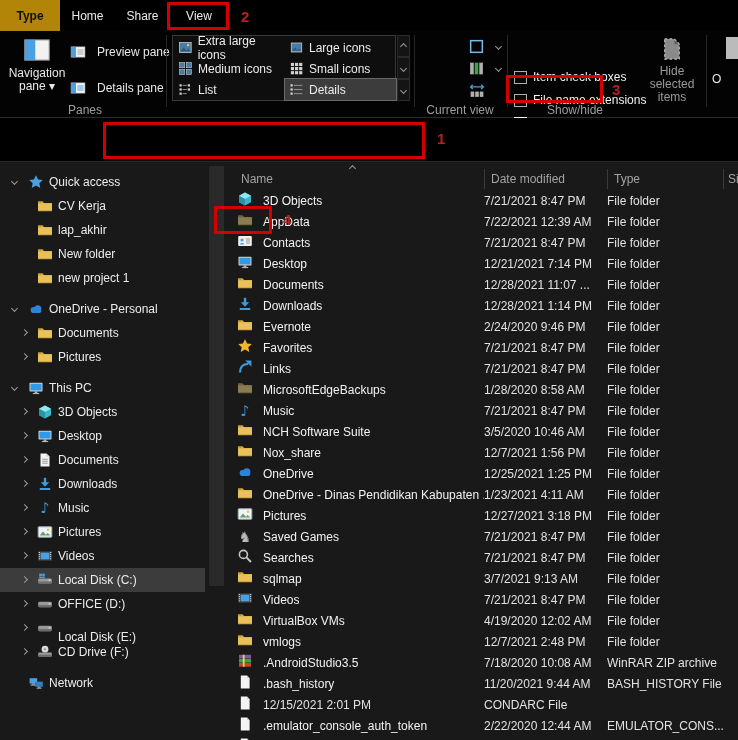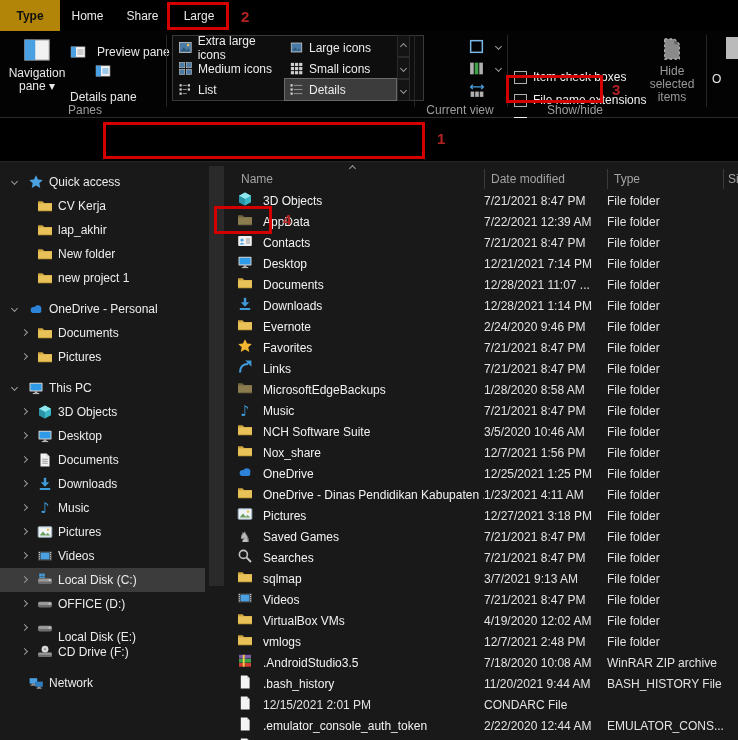--- a/index.html
+++ b/index.html
@@ -15,21 +15,21 @@
   .tab.share{ left:115px; width:55px; }
   .tab.view { left:170px; width:58px; }
 
   
   .ribbon { position:absolute; left:0; top:31px; width:738px; height:87px; background:#030303; border-bottom:1px solid #2b2b2b; }
   .rdiv { position:absolute; top:4px; height:72px; width:1px; background:#262626; }
   .grouplabel { position:absolute; top:72px; height:14px; color:#9e9e9e; font-size:12px; text-align:center; }
   .bigbtn { position:absolute; display:flex; flex-direction:column; align-items:center; color:#e8e8e8; }
   .bigbtn .cap { text-align:center; line-height:13px; margin-top:3px; }
   .smallbtn { position:absolute; display:flex; align-items:center; gap:11px; color:#e8e8e8; height:18px; }
-  .gallery { position:absolute; left:172px; top:4px; width:252px; height:66px; border:1px solid #3a3a3a; background:#0e0e0e;
+  .gallery { position:absolute; left:172px; top:4px; width:224px; height:66px; border:1px solid #3a3a3a; background:#0e0e0e;
              display:grid; grid-template-columns:111px 111px; grid-auto-rows:21px; padding:1px 0 0 1px; }
   .gitem { display:flex; align-items:center; gap:5px; padding-left:4px; color:#ececec; }
   .gitem.sel { background:#3c3c3c; outline:1px solid #6a6a6a; }
   .gscroll { position:absolute; left:397px; top:4px; width:13px; height:66px; display:flex; flex-direction:column; }
   .gsbtn { flex:1; display:flex; align-items:center; justify-content:center; background:#141414; border:1px solid #2a2a2a; }
   .cbrow { position:absolute; display:flex; align-items:center; gap:6px; height:16px; color:#f0f0f0; }
   .cbox { width:13px; height:13px; border:1px solid #b0b0b0; background:#0a0a0a; position:relative; flex:0 0 13px; }
   .cbox.checked { border-color:#f2f2f2; }
   .cbox svg { position:absolute; left:0; top:0; width:13px; height:13px; }
   .chev { width:6px; height:6px; border-right:1.5px solid #9a9a9a; border-bottom:1.5px solid #9a9a9a; display:inline-block; }
@@ -95,21 +95,21 @@
 </style>
 </head>
 <body>
 
 <div class="screen">
 
   <div class="tabrow">
     <div class="tab file">Type</div>
     <div class="tab home">Home</div>
     <div class="tab share">Share</div>
-    <div class="tab view">Large</div>
+    <div class="tab view">View</div>
   </div>
 
   <div class="ribbon">
 
     <div class="bigbtn" style="left:8px; top:5px; width:58px;">
       <span class="ic" style="width:34px;height:28px;">
           <svg xmlns="http://www.w3.org/2000/svg" viewBox="0 0 16 16">
             <rect x="1" y="2.2" width="14" height="11.6" fill="#f2f2f2" stroke="#8a8a8a" stroke-width=".6"></rect>
             <rect x="1" y="2.2" width="6" height="11.6" fill="#4aa0e0"></rect>
           </svg>
@@ -122,21 +122,21 @@
           <svg xmlns="http://www.w3.org/2000/svg" viewBox="0 0 16 16">
             <rect x="1" y="2.8" width="14" height="10.4" fill="#f2f2f2" stroke="#8a8a8a" stroke-width=".6"></rect>
             <rect x="1" y="2.8" width="5" height="10.4" fill="#4aa0e0"></rect>
             <g stroke="#a8a8a8">
               <path d="M7.4 6h6M7.4 8h6M7.4 10h6"></path>
             </g>
           </svg>
         </span>
       <span>Preview pane</span>
     </div>
-    <div class="smallbtn" style="left:70px; top:32px;flex-direction:column;">
+    <div class="smallbtn" style="left:70px; top:48px;">
       <span class="ic" style="width:16px;height:16px;">
           <svg xmlns="http://www.w3.org/2000/svg" viewBox="0 0 16 16">
             <rect x="1" y="2.8" width="14" height="10.4" fill="#f2f2f2" stroke="#8a8a8a" stroke-width=".6"></rect>
             <rect x="1" y="2.8" width="5" height="10.4" fill="#4aa0e0"></rect>
             <g stroke="#4aa0e0">
               <path d="M7.4 6h6M7.4 8h6M7.4 10h6"></path>
             </g>
           </svg>
         </span>
       <span>Details pane</span>

